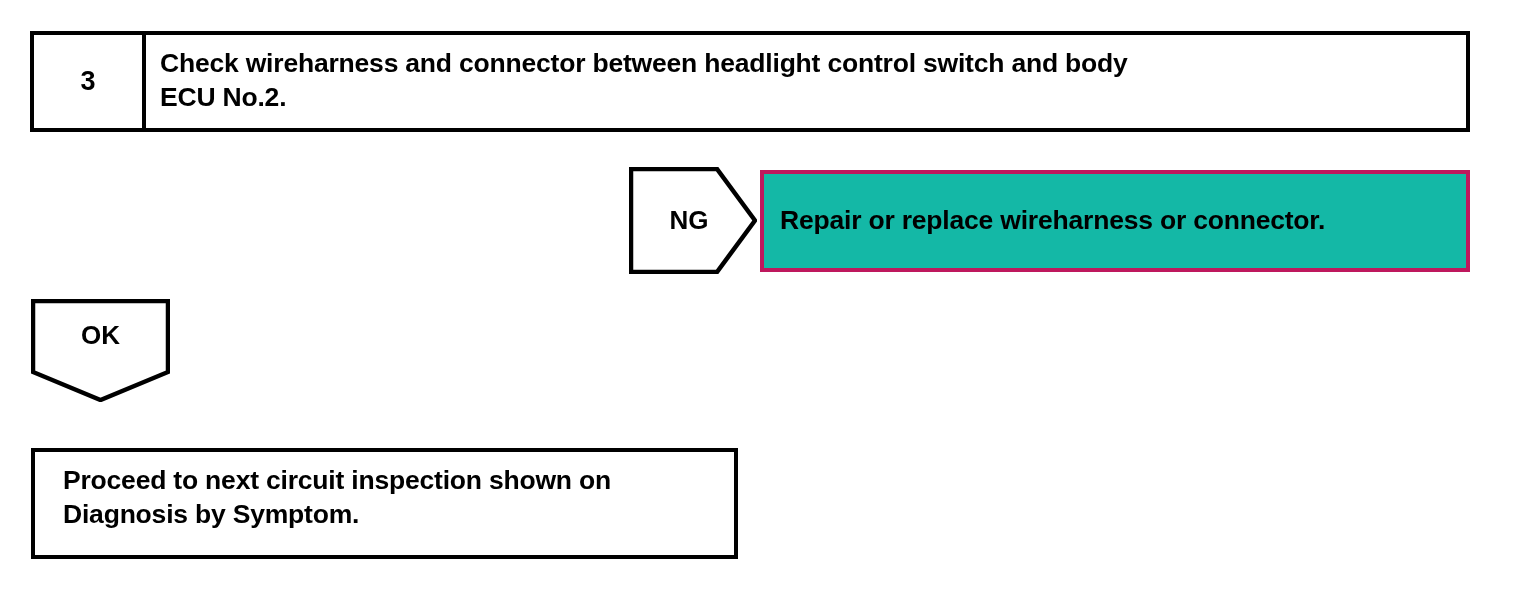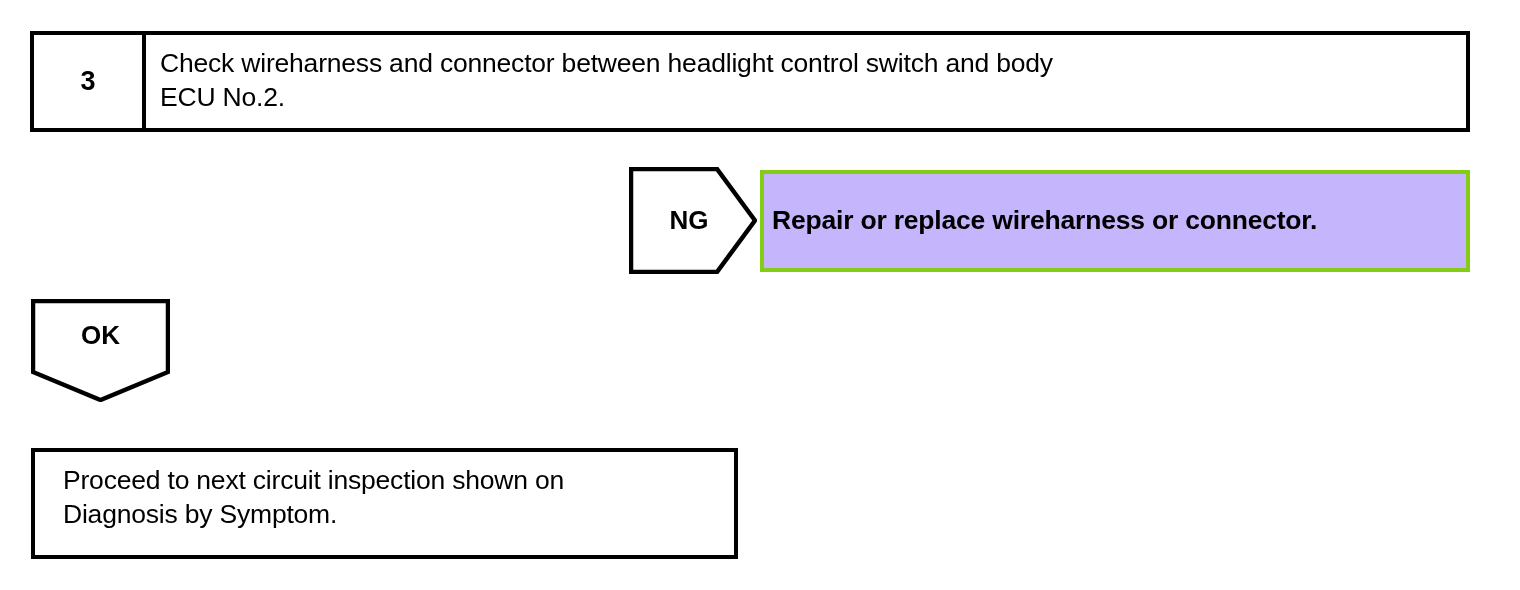--- a/index.html
+++ b/index.html
@@ -56,21 +56,21 @@
   }
   .step-instruction-cell {
     flex: 1 1 auto;
     display: flex;
     align-items: flex-start;
     padding: 12px 14px 0 14px;
     box-sizing: border-box;
   }
   .step-instruction-text {
     font-size: 26.5px;
-    font-weight: normal;
+    font-weight: bold;
     line-height: 1.28;
     letter-spacing: -0.2px;
     white-space: pre-line;
   }
 
   
   .ng-branch {
     position: absolute;
     left: 629px;
     top: 167px;
@@ -98,26 +98,26 @@
     padding-left: 8px;
     box-sizing: border-box;
   }
 
   .ng-result-box {
     position: absolute;
     left: 760px;
     top: 170px;
     width: 710px;
     height: 102px;
-    border: 4px solid #84cc16;
-    box-sizing: border-box;
-    background: #c4b5fd;
-    display: flex;
-    align-items: center;
-    padding: 0 8px;
+    border: 4px solid #be185d;
+    box-sizing: border-box;
+    background: #14b8a6;
+    display: flex;
+    align-items: center;
+    padding: 0 16px;
   }
   .ng-result-text {
     font-size: 26.5px;
     font-weight: bold;
     letter-spacing: -0.2px;
     line-height: 1.25;
   }
 
   
   .ok-branch {
@@ -158,21 +158,21 @@
     height: 111px;
     border: 4px solid #000000;
     box-sizing: border-box;
     background: #ffffff;
     display: flex;
     align-items: flex-start;
     padding: 12px 16px 0 28px;
   }
   .final-text {
     font-size: 26.5px;
-    font-weight: normal;
+    font-weight: bold;
     line-height: 1.28;
     letter-spacing: -0.2px;
     white-space: pre-line;
   }
 </style>
 </head>
 <body>
 
 <div class="canvas">
 

